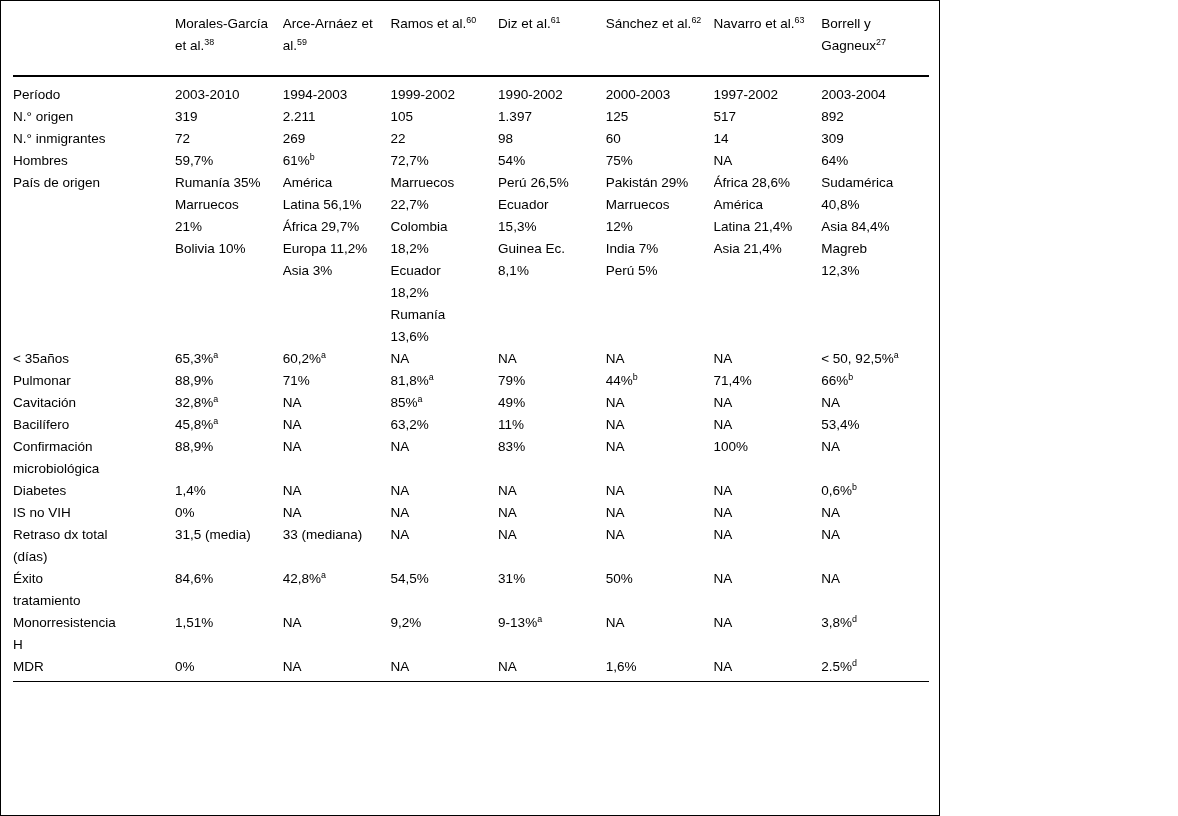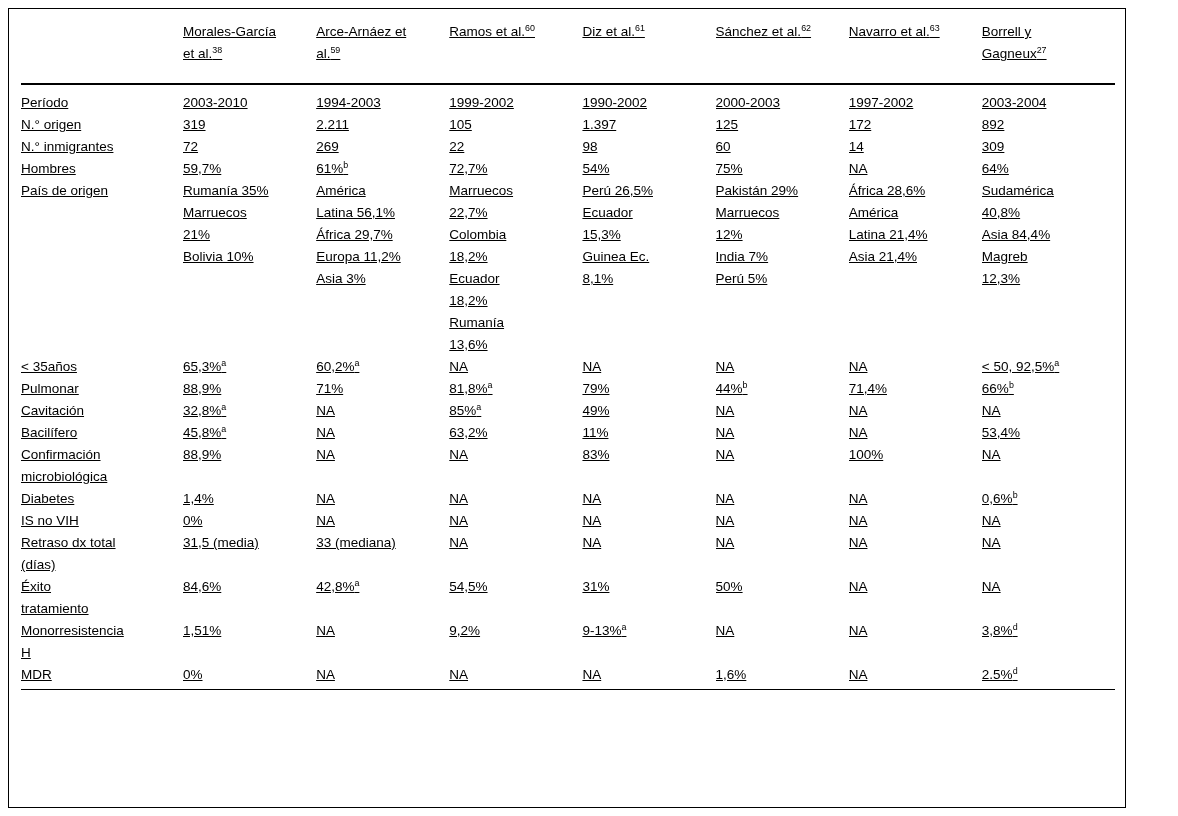--- a/index.html
+++ b/index.html
@@ -2,27 +2,25 @@
 <html><head>
 <meta charset="utf-8">
 <style>
   html, body {
     margin: 0;
     padding: 0;
     background: #ffffff;
     font-family: "Liberation Sans", "DejaVu Sans", sans-serif;
   }
   .page {
-    width: 1134px;
+    width: 940px;
     height: 816px;
     box-sizing: border-box;
-    padding: 8px;
     background: #ffffff;
     overflow: hidden;
-    text-decoration: underline;
   }
   .table-wrap {
     box-sizing: border-box;
     width: 100%;
     height: 100%;
     border: 1.5px solid #000000;
     padding: 10px 10px 0 12px;
     overflow: hidden;
   }
   table {
@@ -96,21 +94,21 @@
             <td>1997-2002</td>
             <td>2003-2004</td>
           </tr>
           <tr>
             <th scope="row">N.° origen</th>
             <td>319</td>
             <td>2.211</td>
             <td>105</td>
             <td>1.397</td>
             <td>125</td>
-            <td>172</td>
+            <td>517</td>
             <td>892</td>
           </tr>
           <tr>
             <th scope="row">N.° inmigrantes</th>
             <td>72</td>
             <td>269</td>
             <td>22</td>
             <td>98</td>
             <td>60</td>
             <td>14</td>

